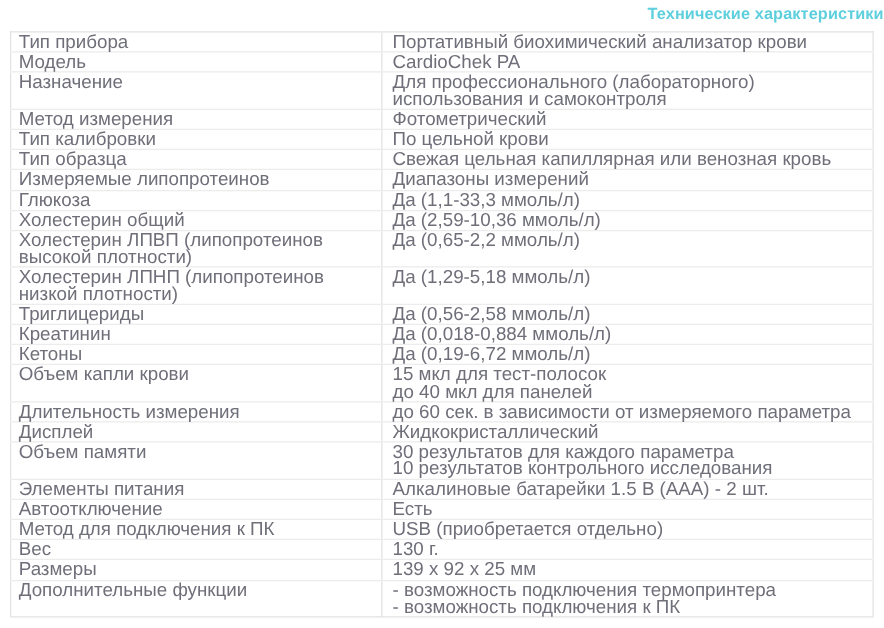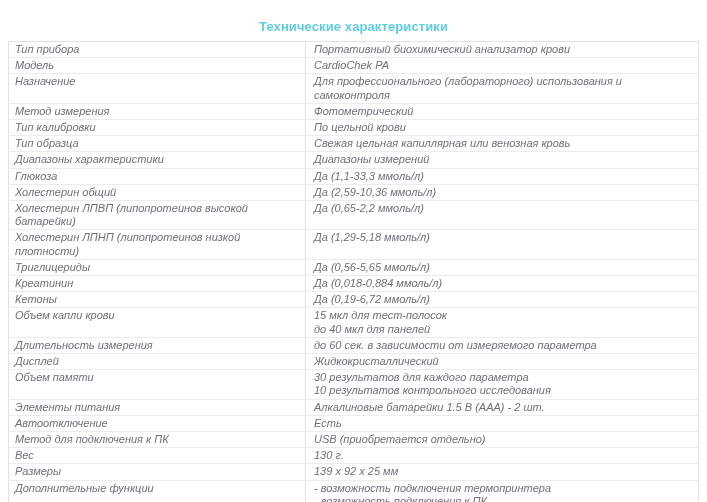--- a/index.html
+++ b/index.html
@@ -14,26 +14,26 @@
     font-family: "Liberation Sans", "DejaVu Sans", sans-serif;
     -webkit-font-smoothing: antialiased;
   }
   .page {
     position: relative;
     width: 707px;
     height: 502px;
     background: #ffffff;
   }
   .page-title {
-    text-align: center;
+    text-align: right;
     color: #5ecfdd;
     font-size: 13px;
     font-weight: bold;
     line-height: 20px;
-    padding-top: 17px;
+    padding-top: 1px;
     letter-spacing: 0.1px;
     font-family: "Liberation Sans", "DejaVu Sans", sans-serif;
   }
   .spec-table-wrap {
     margin: 4px 9px 0 8px;
   }
   table.spec-table {
     width: 690px;
     border-collapse: collapse;
     table-layout: fixed;
@@ -41,27 +41,26 @@
     border-left: 1px solid #e2e2e2;
     border-right: 1px solid #e2e2e2;
   }
   table.spec-table col.c-param { width: 297px; }
   table.spec-table col.c-value { width: 393px; }
   table.spec-table td {
     border-bottom: 1px solid #ececec;
     border-right: 1px solid #e2e2e2;
     padding: 1px 6px 1px 6px;
     vertical-align: top;
-    font-size: 11px;
+    font-size: 15px;
     line-height: 13.2px;
     color: #6f6f7a;
     font-family: "Liberation Sans", "DejaVu Sans", sans-serif;
     white-space: pre-line;
     height: 13px;
-    font-style: italic;
   }
   table.spec-table td.value-cell {
     border-right: none;
     padding-left: 8px;
   }
   table.spec-table tr:last-child td {
     border-bottom: 1px solid #e2e2e2;
   }
 </style>
 </head>
@@ -96,42 +95,42 @@
           </tr>
           <tr>
             <td class="param-cell">Тип калибровки</td>
             <td class="value-cell">По цельной крови</td>
           </tr>
           <tr>
             <td class="param-cell">Тип образца</td>
             <td class="value-cell">Свежая цельная капиллярная или венозная кровь</td>
           </tr>
           <tr>
-            <td class="param-cell">Диапазоны характеристики</td>
+            <td class="param-cell">Измеряемые липопротеинов</td>
             <td class="value-cell">Диапазоны измерений</td>
           </tr>
           <tr>
             <td class="param-cell">Глюкоза</td>
             <td class="value-cell">Да (1,1-33,3 ммоль/л)</td>
           </tr>
           <tr>
             <td class="param-cell">Холестерин общий</td>
             <td class="value-cell">Да (2,59-10,36 ммоль/л)</td>
           </tr>
           <tr>
-            <td class="param-cell">Холестерин ЛПВП (липопротеинов высокой батарейки)</td>
+            <td class="param-cell">Холестерин ЛПВП (липопротеинов высокой плотности)</td>
             <td class="value-cell">Да (0,65-2,2 ммоль/л)</td>
           </tr>
           <tr>
             <td class="param-cell">Холестерин ЛПНП (липопротеинов низкой плотности)</td>
             <td class="value-cell">Да (1,29-5,18 ммоль/л)</td>
           </tr>
           <tr>
             <td class="param-cell">Триглицериды</td>
-            <td class="value-cell">Да (0,56-5,65 ммоль/л)</td>
+            <td class="value-cell">Да (0,56-2,58 ммоль/л)</td>
           </tr>
           <tr>
             <td class="param-cell">Креатинин</td>
             <td class="value-cell">Да (0,018-0,884 ммоль/л)</td>
           </tr>
           <tr>
             <td class="param-cell">Кетоны</td>
             <td class="value-cell">Да (0,19-6,72 ммоль/л)</td>
           </tr>
           <tr>

